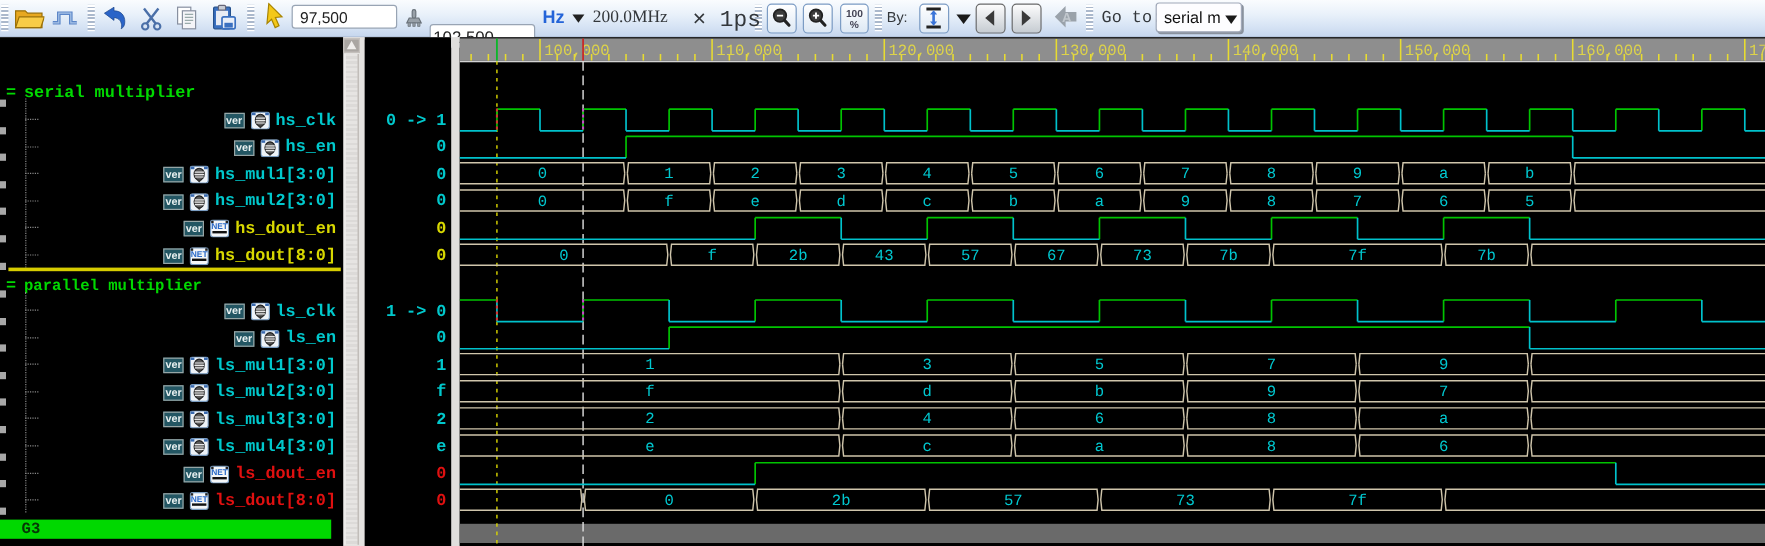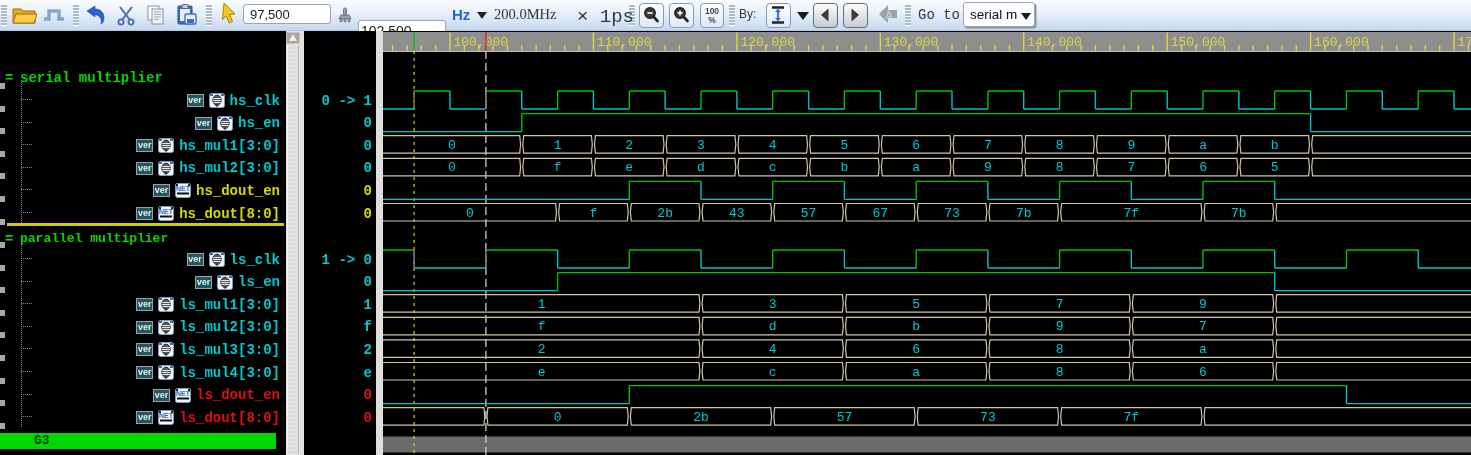--- a/index.html
+++ b/index.html
@@ -330,21 +330,21 @@
 <div style="position:absolute;left:304px;top:361.0px;width:68px;height:23px;display:flex;justify-content:flex-end;align-items:center;color:#00c8cc;font-size:14px;font-family:'Liberation Mono',monospace;font-weight:bold">
     <span>e</span>
   </div>
 <div style="position:absolute;left:304px;top:383.6px;width:68px;height:23px;display:flex;justify-content:flex-end;align-items:center;color:#e01010;font-size:14px;font-family:'Liberation Mono',monospace;font-weight:bold">
     <span>0</span>
   </div>
 <div style="position:absolute;left:304px;top:406.2px;width:68px;height:23px;display:flex;justify-content:flex-end;align-items:center;color:#e01010;font-size:14px;font-family:'Liberation Mono',monospace;font-weight:bold">
     <span>0</span>
   </div>
 <div style="position:absolute;left:7px;top:223px;width:277px;height:2.5px;background:#d6cc00"></div>
-<div style="position:absolute;left:0;top:432.5px;width:276px;height:16px;background:#00d800;color:#063806;font-size:13px;font-family:'Liberation Mono',monospace;font-weight:bold;line-height:16px;padding-left:34px;box-sizing:border-box">G3</div>
+<div style="position:absolute;left:0;top:432.5px;width:276px;height:16px;background:#00d800;color:#063806;font-size:13px;font-family:'Liberation Mono',monospace;font-weight:bold;line-height:16px;padding-left:18px;box-sizing:border-box">G3</div>
 <svg width="1088" height="424" viewBox="383 31 1088 424" style="position:absolute;left:383px;top:31px">
     <rect x="383" y="32" width="1088" height="18.5" fill="#8e8e8e"></rect>
     <rect x="383" y="50.5" width="1088" height="1.4" fill="#d2d2d2"></rect>
     <path d="M392.6,45 V50.5 M407.0,45 V50.5 M421.3,45 V50.5 M435.7,45 V50.5 M464.3,45 V50.5 M478.7,45 V50.5 M493.0,45 V50.5 M507.4,45 V50.5 M521.7,45 V50.5 M536.1,45 V50.5 M550.4,45 V50.5 M564.7,45 V50.5 M579.1,45 V50.5 M607.8,45 V50.5 M622.1,45 V50.5 M636.5,45 V50.5 M650.8,45 V50.5 M665.1,45 V50.5 M679.5,45 V50.5 M693.8,45 V50.5 M708.2,45 V50.5 M722.5,45 V50.5 M751.2,45 V50.5 M765.6,45 V50.5 M779.9,45 V50.5 M794.2,45 V50.5 M808.6,45 V50.5 M822.9,45 V50.5 M837.3,45 V50.5 M851.6,45 V50.5 M866.0,45 V50.5 M894.6,45 V50.5 M909.0,45 V50.5 M923.3,45 V50.5 M937.7,45 V50.5 M952.0,45 V50.5 M966.4,45 V50.5 M980.7,45 V50.5 M995.0,45 V50.5 M1009.4,45 V50.5 M1038.1,45 V50.5 M1052.4,45 V50.5 M1066.8,45 V50.5 M1081.1,45 V50.5 M1095.4,45 V50.5 M1109.8,45 V50.5 M1124.1,45 V50.5 M1138.5,45 V50.5 M1152.8,45 V50.5 M1181.5,45 V50.5 M1195.9,45 V50.5 M1210.2,45 V50.5 M1224.5,45 V50.5 M1238.9,45 V50.5 M1253.2,45 V50.5 M1267.6,45 V50.5 M1281.9,45 V50.5 M1296.3,45 V50.5 M1324.9,45 V50.5 M1339.3,45 V50.5 M1353.6,45 V50.5 M1368.0,45 V50.5 M1382.3,45 V50.5 M1396.7,45 V50.5 M1411.0,45 V50.5 M1425.3,45 V50.5 M1439.7,45 V50.5 M1468.4,45 V50.5" stroke="#e8dc30" stroke-width="1.3" fill="none"></path>
     <path d="M450.0,32.5 V50.5 M593.4,32.5 V50.5 M736.9,32.5 V50.5 M880.3,32.5 V50.5 M1023.7,32.5 V50.5 M1167.2,32.5 V50.5 M1310.6,32.5 V50.5 M1454.0,32.5 V50.5" stroke="#e8dc30" stroke-width="1.3" fill="none"></path>
     <text x="453.5" y="46" font-size="13" fill="#ddd34a" font-family="Liberation Mono, monospace">100,000</text>
     <text x="596.9" y="46" font-size="13" fill="#ddd34a" font-family="Liberation Mono, monospace">110,000</text>
     <text x="740.4" y="46" font-size="13" fill="#ddd34a" font-family="Liberation Mono, monospace">120,000</text>
     <text x="883.8" y="46" font-size="13" fill="#ddd34a" font-family="Liberation Mono, monospace">130,000</text>
     <text x="1027.2" y="46" font-size="13" fill="#ddd34a" font-family="Liberation Mono, monospace">140,000</text>

